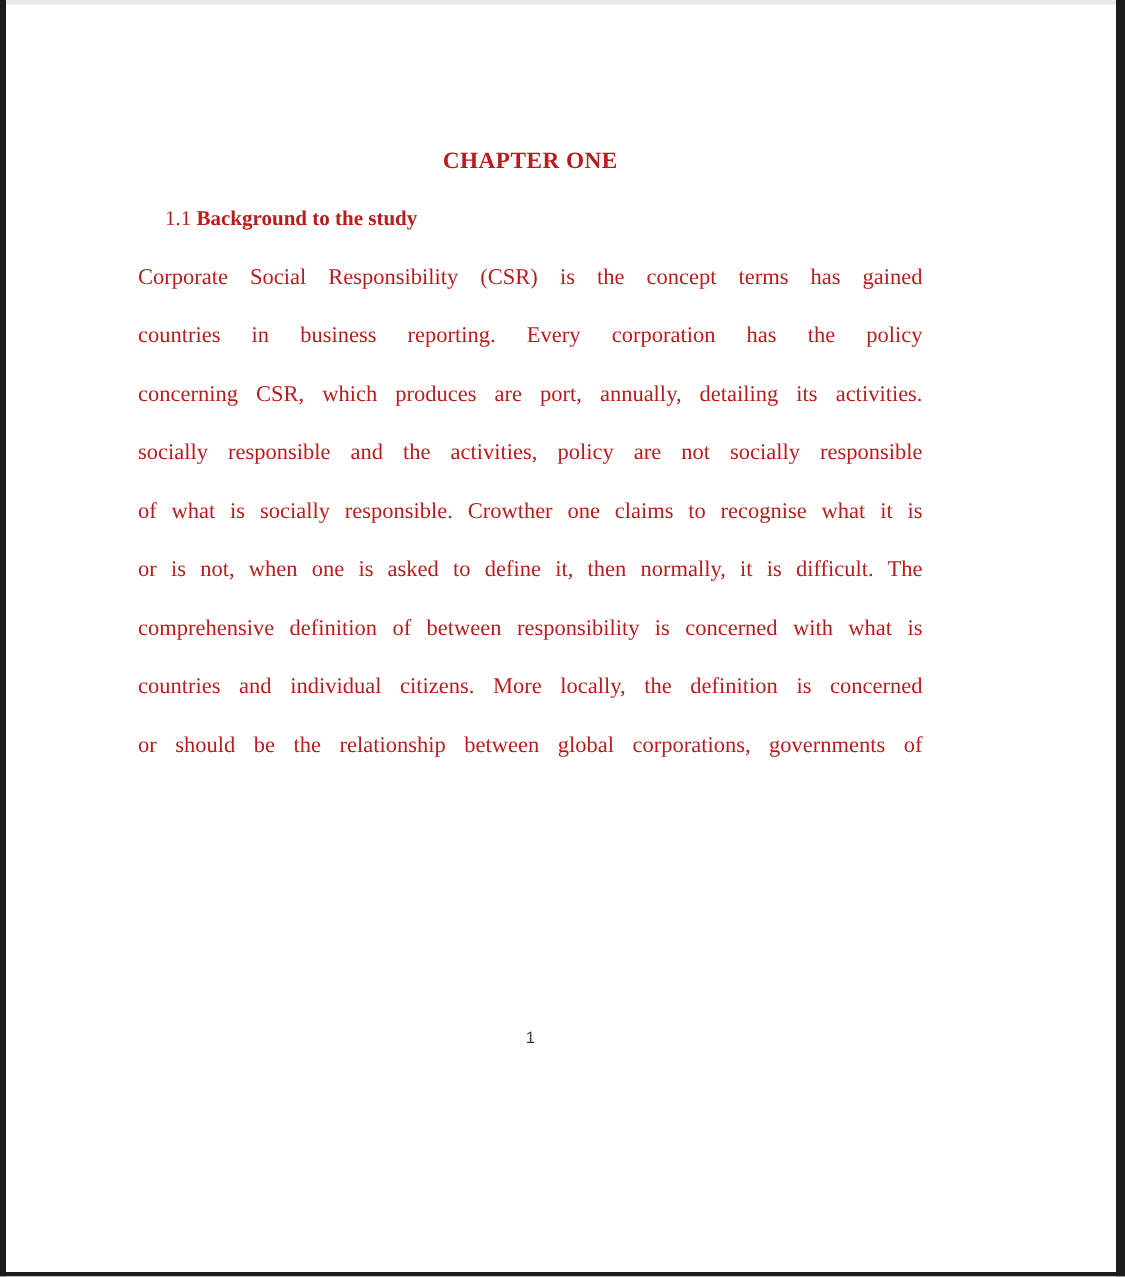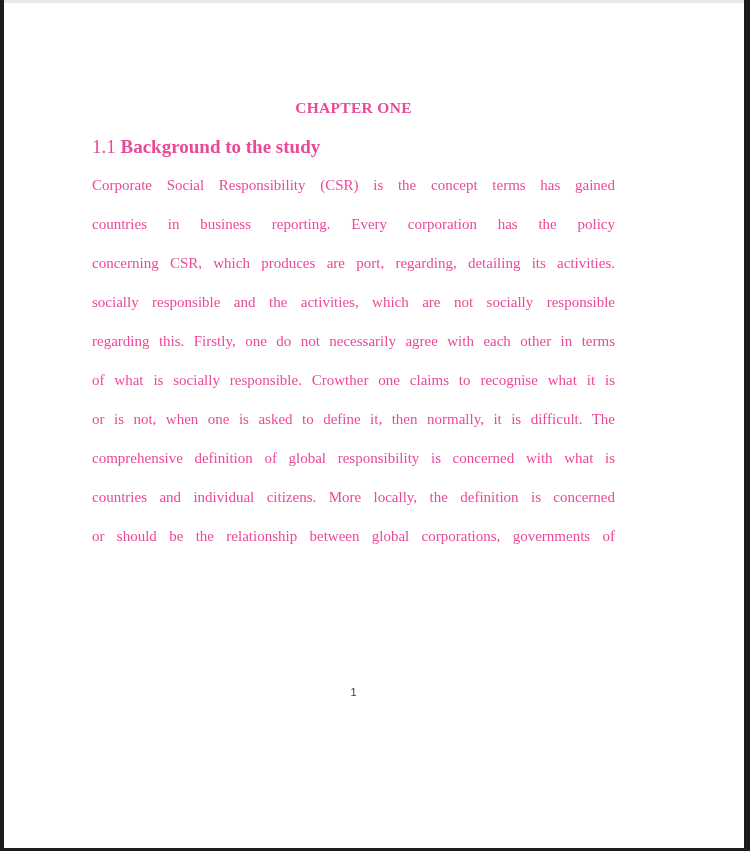--- a/index.html
+++ b/index.html
@@ -36,39 +36,40 @@
   .edge-bottom {
     position: absolute; left: 0; bottom: 0;
     width: 750px; height: 3px;
     background: #1c1c1c;
   }
   .content {
     position: absolute;
     left: 92px;
     top: 88px;
     width: 523px;
-    color: #ec4899;
+    color: #b91c1c;
     font-size: 15.5px;
   }
   .line-block {
     height: 39px;
     line-height: 39px;
     white-space: nowrap;
   }
   .heading {
     margin: 0;
     height: 39px;
     line-height: 39px;
     text-align: center;
     font-weight: bold;
     font-size: 15.5px;
     letter-spacing: 0.3px;
   }
   .section-heading {
-    font-size: 19px;
+    font-size: 14px;
+    margin-left: 18px;
   }
   .section-heading .bold {
     font-weight: bold;
   }
   .para-line {
     height: 39px;
     line-height: 39px;
     font-size: 15px;
     text-align: justify;
     text-align-last: justify;
@@ -95,25 +96,24 @@
 
   <div class="content">
     <h1 class="heading">CHAPTER ONE</h1>
 
     <div class="line-block section-heading"><span>1.1</span> <span class="bold">Background to the study</span>
     </div>
 
     <div class="para">
       <div class="para-line">Corporate Social Responsibility (CSR) is the concept terms has gained</div>
       <div class="para-line">countries in business reporting. Every corporation has the policy</div>
-      <div class="para-line">concerning CSR, which produces are port, regarding, detailing its activities.</div>
-      <div class="para-line">socially responsible and the activities, which are not socially responsible</div>
-      <div class="para-line">regarding this. Firstly, one do not necessarily agree with each other in terms</div>
+      <div class="para-line">concerning CSR, which produces are port, annually, detailing its activities.</div>
+      <div class="para-line">socially responsible and the activities, policy are not socially responsible</div>
       <div class="para-line">of what is socially responsible. Crowther one claims to recognise what it is</div>
       <div class="para-line">or is not, when one is asked to define it, then normally, it is difficult. The</div>
-      <div class="para-line">comprehensive definition of global responsibility is concerned with what is</div>
+      <div class="para-line">comprehensive definition of between responsibility is concerned with what is</div>
       <div class="para-line">countries and individual citizens. More locally, the definition is concerned</div>
       <div class="para-line">or should be the relationship between global corporations, governments of</div>
     </div>
   </div>
 
   <div class="page-number">1</div>
 </div>
 
 </body></html>

